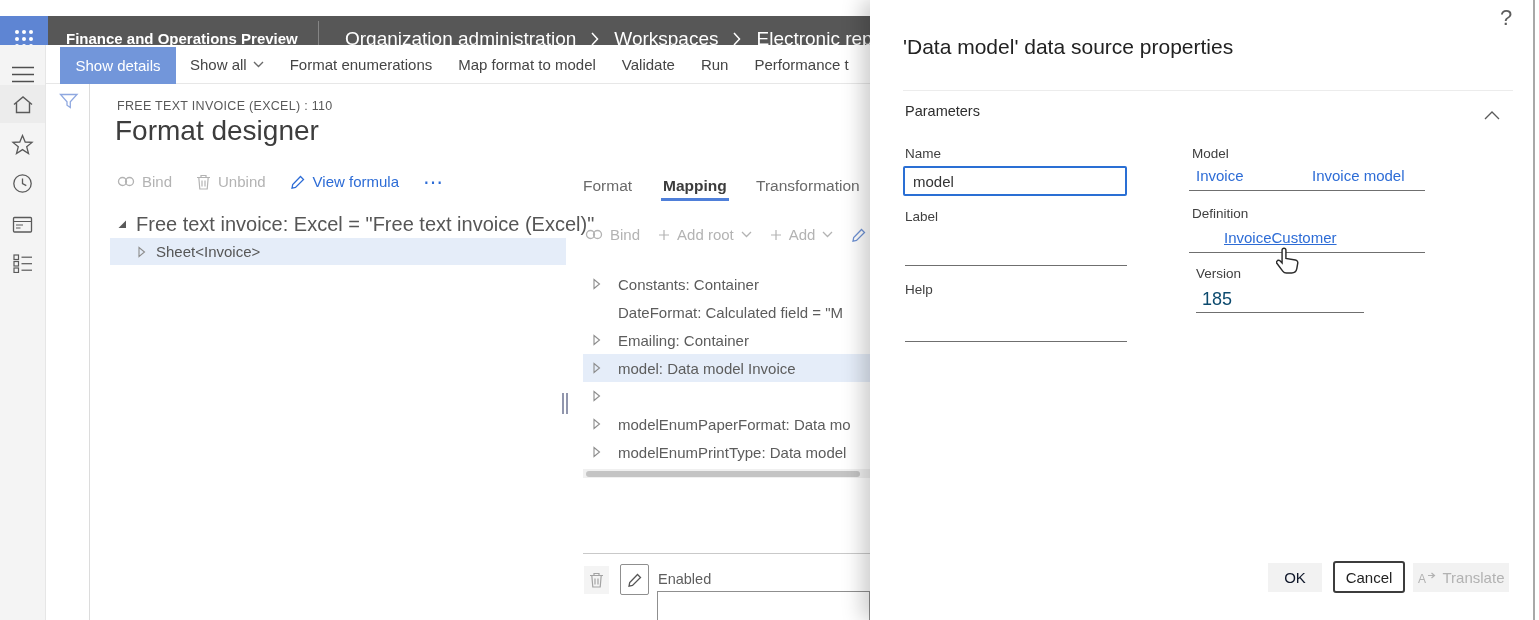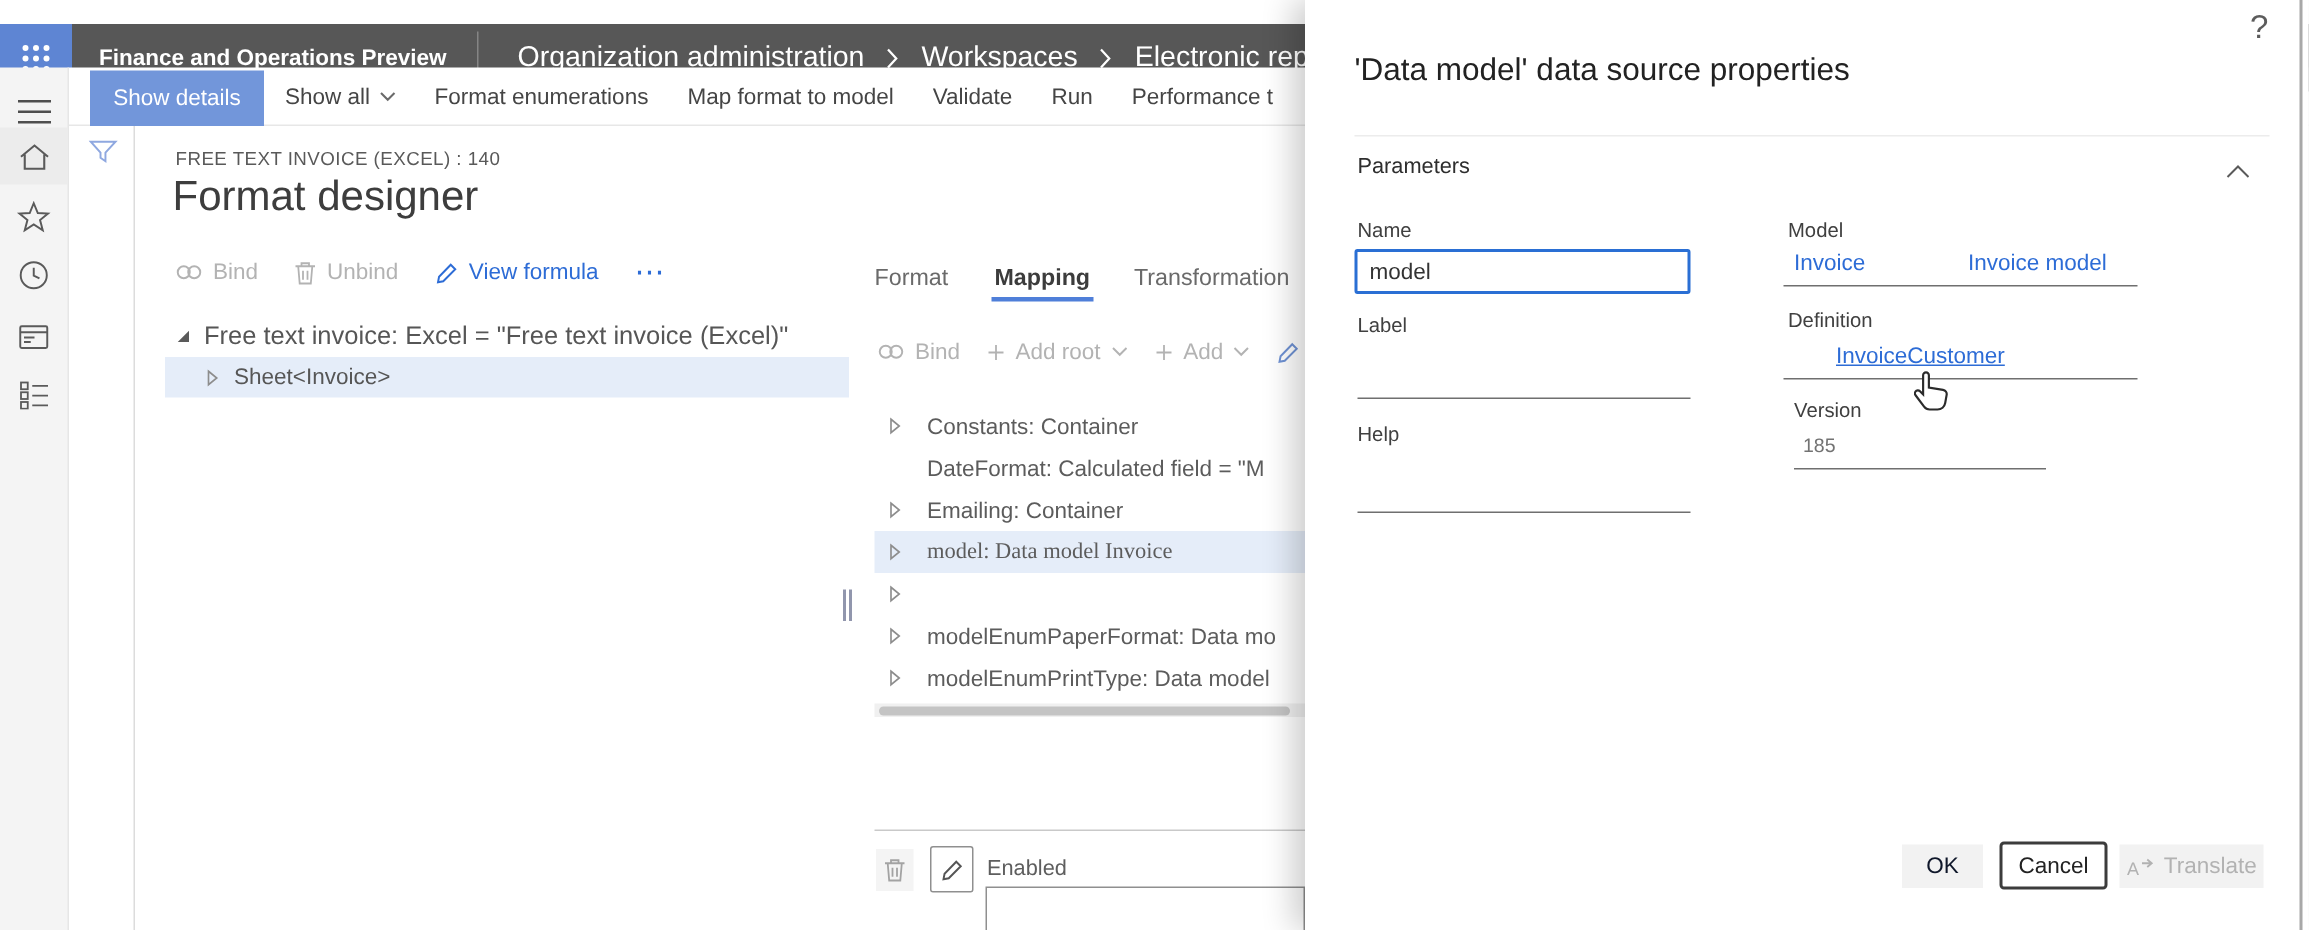--- a/index.html
+++ b/index.html
@@ -35,21 +35,21 @@
   .caption { left:117px; top:99px; font-size:12.5px; color:#595959; letter-spacing:.3px; }
   .page-title { left:115px; top:115px; font-size:28px; font-weight:500; color:#3d3d3d; }
 
   
   .fmt-actions { left:117px; top:173px; display:flex; align-items:center; gap:24px; font-size:15px; }
   .act { display:flex; align-items:center; gap:7px; cursor:pointer; white-space:nowrap; }
   .disabled-act { color:#b3b3b3; }
   .blue-act { color:#2d6cd6; }
   .more-dots { font-size:20px; color:#2d6cd6; line-height:10px; cursor:pointer; }
 
-  .tree-row1 { left:117px; top:211px; height:26px; display:flex; align-items:center; gap:9px; font-size:17px; color:#565656; cursor:pointer; white-space:nowrap; }
+  .tree-row1 { left:117px; top:211px; height:26px; display:flex; align-items:center; gap:9px; font-size:20px; color:#565656; cursor:pointer; white-space:nowrap; }
   .tree-row2 { left:110px; top:238px; width:456px; height:27px; background:#e5edf9; display:flex; align-items:center; font-size:15px; color:#565656; cursor:pointer; }
   .tree-row2 .caret { margin-left:28px; }
   .tree-row2 .lbl { margin-left:10px; }
 
   .splitter { left:562px; top:393px; display:flex; gap:2px; cursor:col-resize; }
   .splitter i { width:2px; height:21px; background:#9196ad; }
 
   
   .tab { position:absolute; top:177px; font-size:15.5px; color:#6a6a6a; cursor:pointer; white-space:nowrap; }
   .tab.active { color:#3c3c3c; }
@@ -77,21 +77,21 @@
   .fly-help { left:630px; top:5px; font-size:22px; font-weight:300; color:#5c5c5c; cursor:pointer; }
   .fly-title { left:33px; top:35px; font-size:21px; font-weight:500; color:#222; }
   .fly-divider { left:33px; top:90px; width:610px; height:1px; background:#ececec; }
   .fly-section { left:35px; top:103px; font-size:14.5px; color:#2e2e2e; }
   .fly-collapse { left:614px; top:106px; cursor:pointer; }
 
   .f-label { font-size:13.5px; color:#404040; }
   .underline { height:1px; background:#6f6f6f; }
   .name-input { left:33px; top:166px; width:224px; height:30px; border:2px solid #2a6fd4; border-radius:2px; font-family:inherit; font-size:15px; color:#333; padding:0 8px; outline:none; }
   .link { font-size:15px; color:#2d6cd6; cursor:pointer; white-space:nowrap; }
-  .ver-val { font-size:13px; color:#737373; }
+  .ver-val { font-size:18px; color:#0c4a6e; }
 
   .btn { position:absolute; font-family:inherit; font-size:15px; display:flex; align-items:center; justify-content:center; gap:6px; cursor:pointer; }
   .btn-ok { left:398px; top:563px; width:54px; height:29px; background:#f2f2f2; color:#0f172a; border:none; }
   .btn-cancel { left:463px; top:561px; width:72px; height:32px; background:#fff; color:#222; border:2px solid #3c3c3c; border-radius:3px; }
   .btn-translate { left:543px; top:563px; width:96px; height:29px; background:#f2f2f2; color:#b2b2b2; border:none; }
 
   .cursor-hand { left:1276px; top:246px; z-index:30; }
   .right-edge { left:1533px; top:0; width:2px; height:620px; background:#a8a8a8; z-index:40; }
 </style>
 </head>
@@ -184,21 +184,21 @@
   <span class="ap-item">Performance t</span>
 </div>
 
 <div class="abs funnel-wrap">
   <svg width="20" height="18">
       <path d="M1.5 1.5 H18 L11.3 8.7 V14.5 L8 12.2 V8.7 Z" stroke="#8fa8e0" stroke-width="1.3" fill="none"></path>
     </svg>
 </div>
 <div class="abs vdivider"></div>
 
-<div class="abs caption">FREE TEXT INVOICE (EXCEL) : 140</div>
+<div class="abs caption">FREE TEXT INVOICE (EXCEL) : 110</div>
 <div class="abs page-title">Format designer</div>
 
 <div class="abs fmt-actions">
   <span class="act disabled-act">
     <svg width="18" height="13">
         <g stroke="currentColor" stroke-width="1.3" fill="none">
           <circle cx="5.5" cy="6.5" r="4"></circle>
           <circle cx="12.5" cy="6.5" r="4"></circle>
         </g>
       </svg>
@@ -285,21 +285,21 @@
 </div>
 <div class="map-row nocaret" style="top:298px;">
   <span class="lbl">DateFormat: Calculated field = "M</span>
 </div>
 <div class="map-row" style="top:326px;">
   <svg width="8" height="12" class="caret">
       <path d="M1 1.5 L6.5 6 L1 10.5 Z" stroke="#8d8d8d" stroke-width="1.1" fill="none"></path>
     </svg>
   <span class="lbl">Emailing: Container</span>
 </div>
-<div class="map-row sel" style="top:354px;font-family:Liberation Serif, serif;">
+<div class="map-row sel" style="top:354px;">
   <svg width="8" height="12" class="caret">
       <path d="M1 1.5 L6.5 6 L1 10.5 Z" stroke="#8d8d8d" stroke-width="1.1" fill="none"></path>
     </svg>
   <span class="lbl">model: Data model Invoice</span>
 </div>
 <div class="map-row" style="top:382px;">
   <svg width="8" height="12" class="caret">
       <path d="M1 1.5 L6.5 6 L1 10.5 Z" stroke="#8d8d8d" stroke-width="1.1" fill="none"></path>
     </svg>
 </div>

